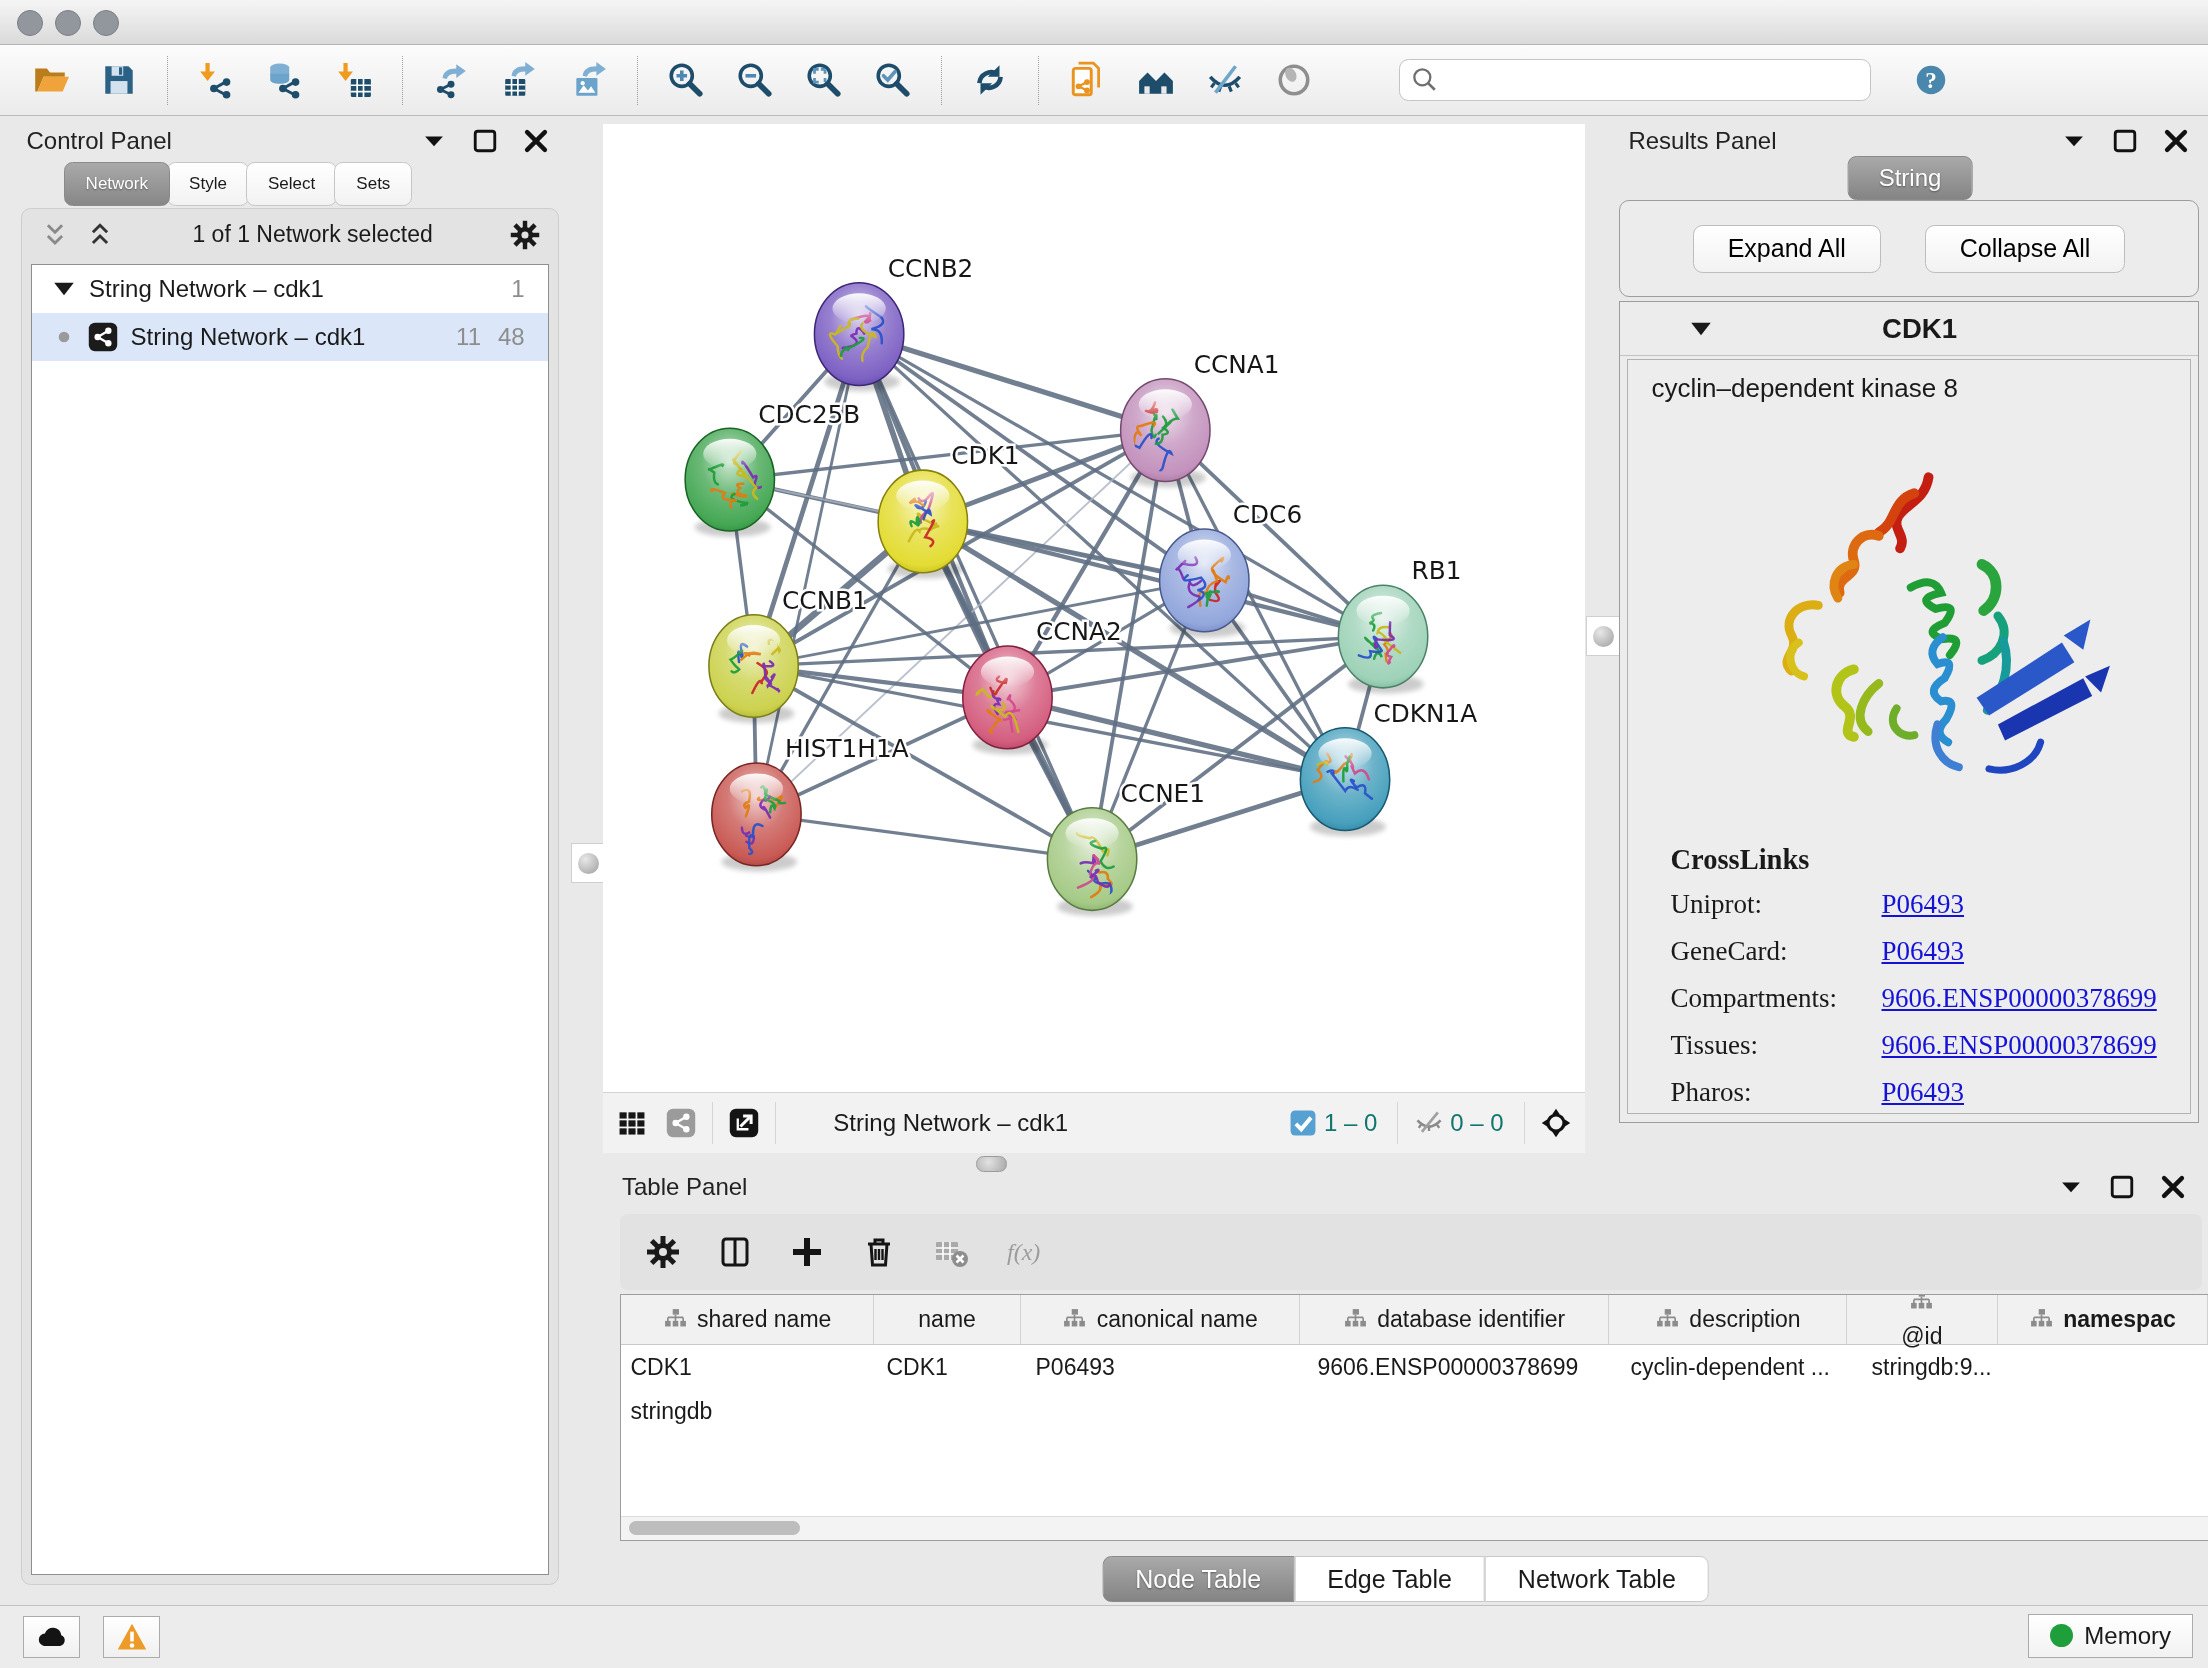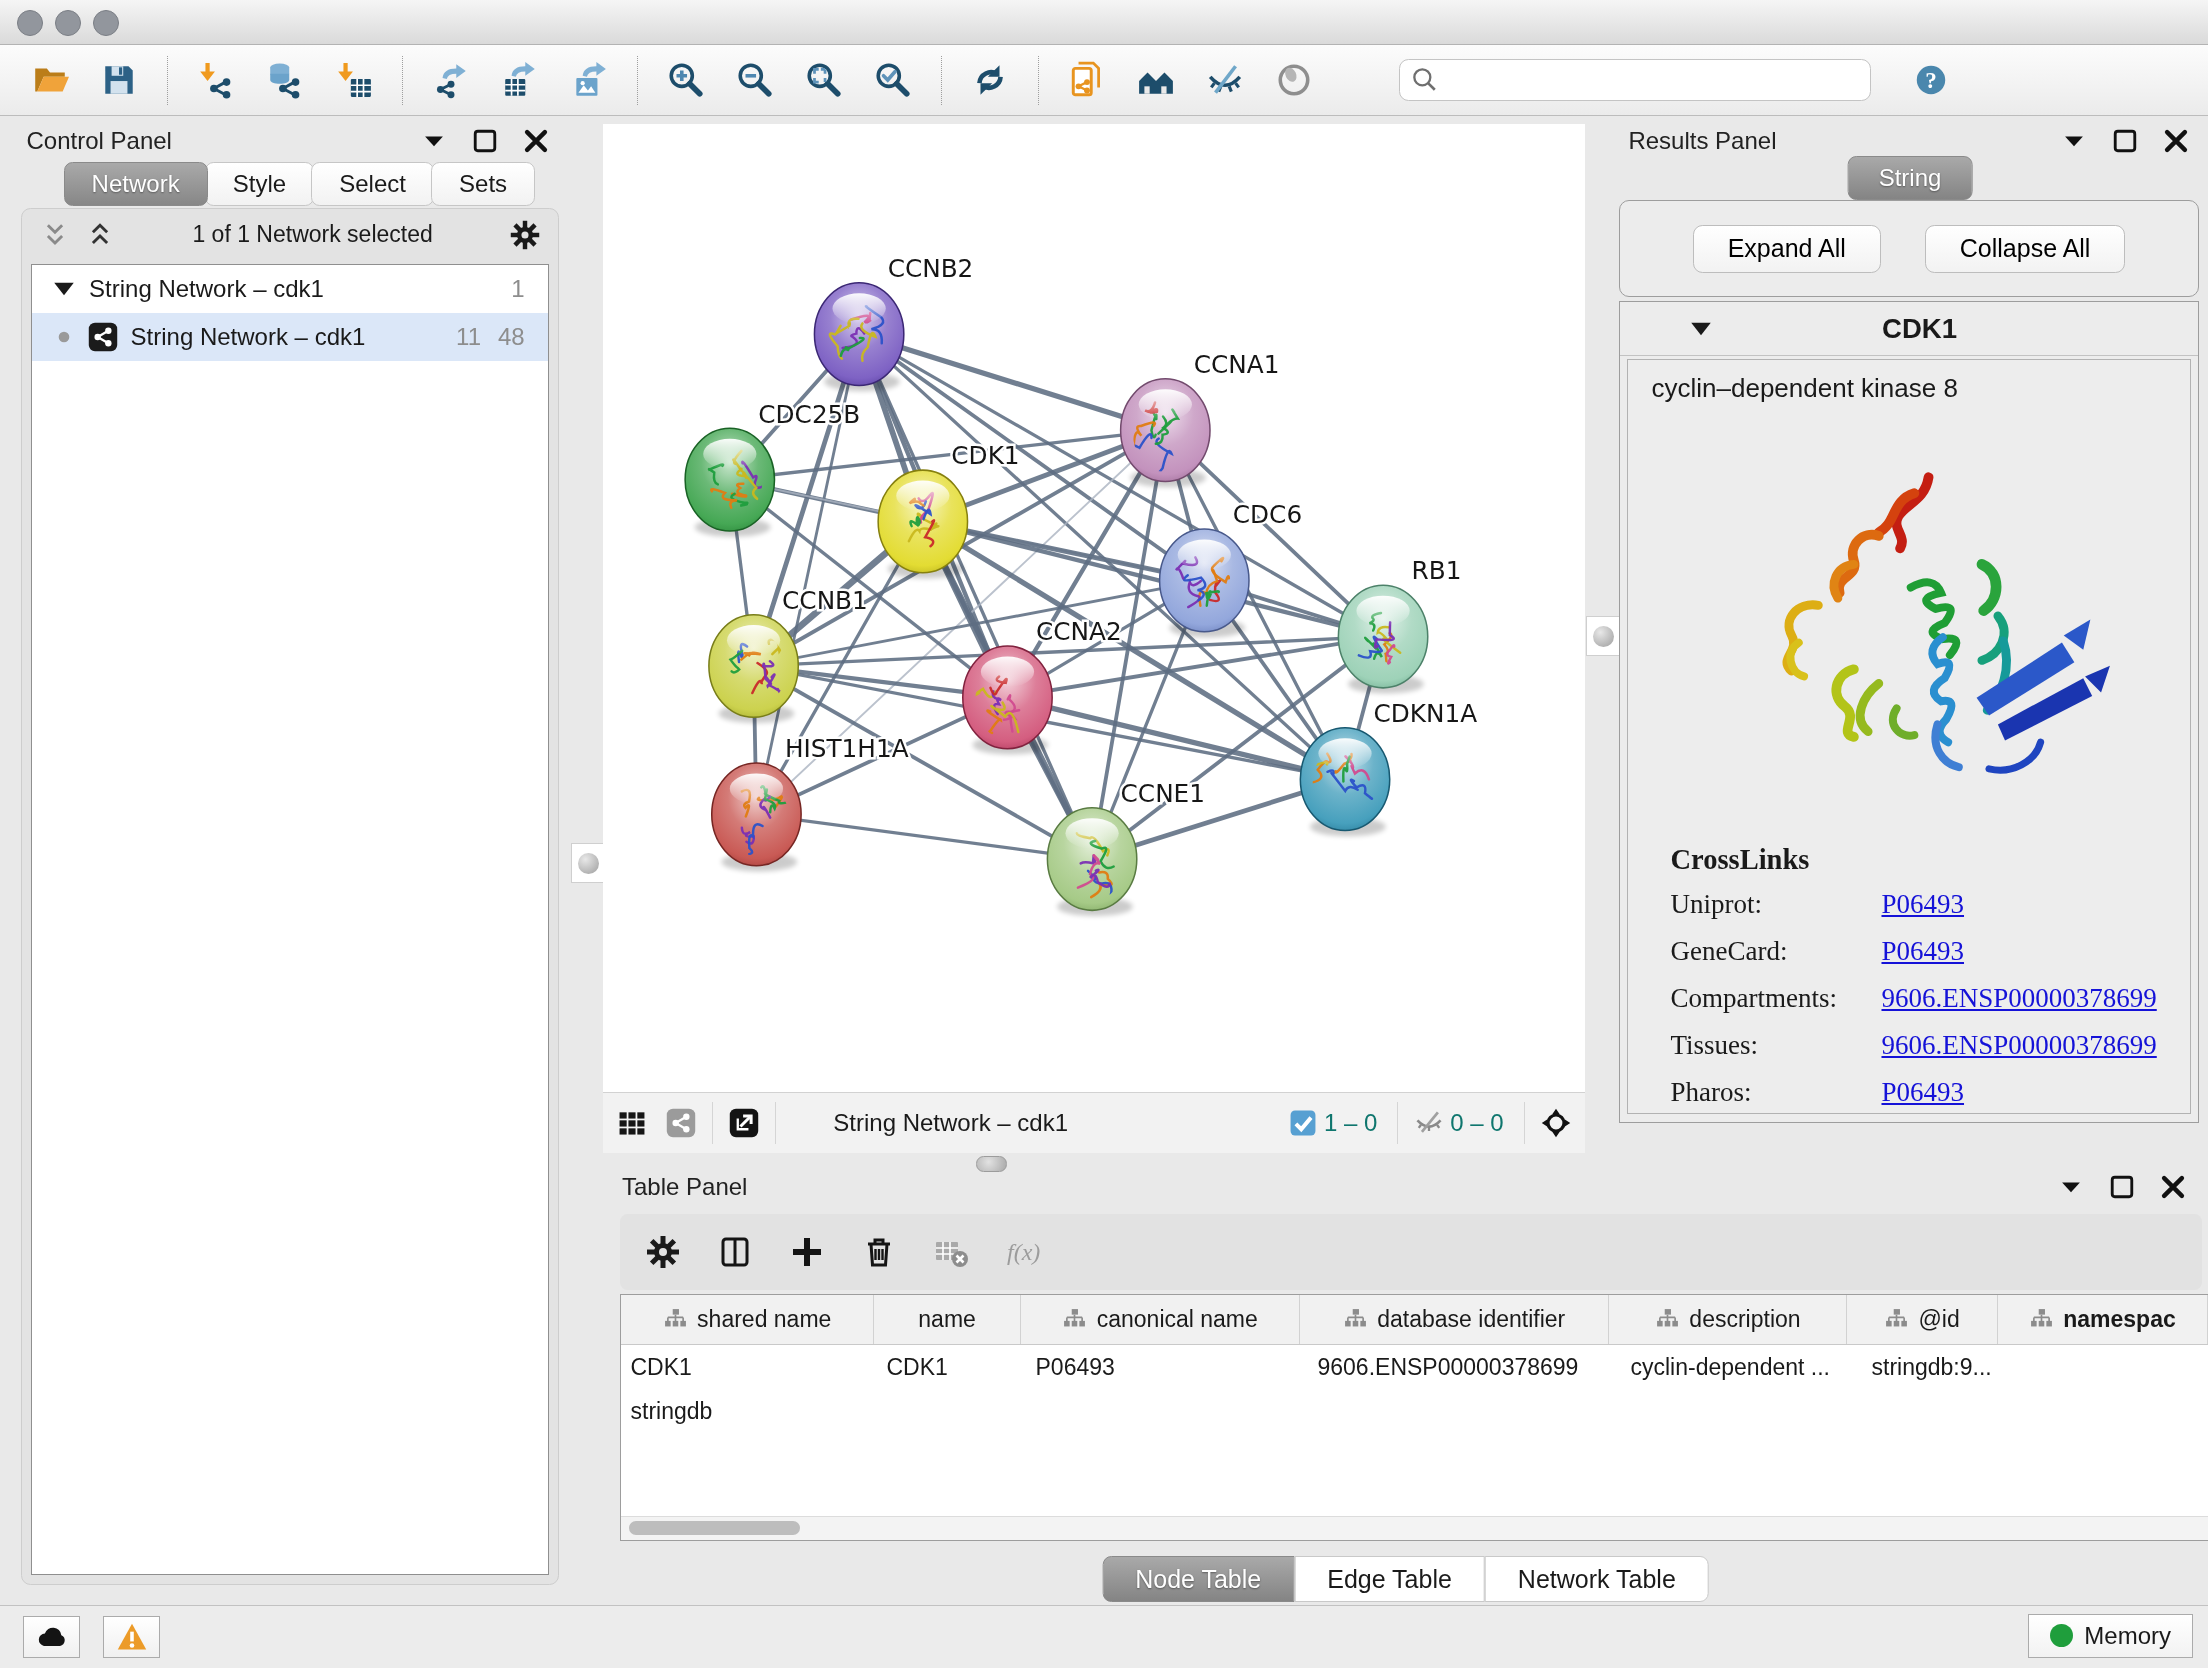--- a/index.html
+++ b/index.html
@@ -18,21 +18,21 @@
   #search-box input{border:none;outline:none;font-size:23px;flex:1;font-family:inherit;background:transparent}
   #help-btn{margin-left:44px;cursor:pointer}
   
   .phead{display:flex;align-items:center;height:38px}
   .panel-title{font-size:24px;color:#222}
   .pctrl{margin-left:auto;display:flex;align-items:center;gap:19px}
   .pctrl .icon{cursor:pointer}
   
   #control-panel{position:absolute;left:9.5px;top:122px;width:559px;height:1480px}
   #cptabs{position:absolute;left:57px;top:40px;display:flex}
-  .tabbtn{height:42px;padding:0 27px;font-size:24px;border:1px solid #c6c6c6;background:linear-gradient(#ffffff,#f2f2f2);display:flex;align-items:center;border-radius:8.6px;margin-left:-2.9px;cursor:pointer;position:relative}
+  .tabbtn{height:42px;padding:0 21px;font-size:17px;border:1px solid #c6c6c6;background:linear-gradient(#ffffff,#f2f2f2);display:flex;align-items:center;border-radius:8.6px;margin-left:-2.9px;cursor:pointer;position:relative}
   .tabbtn.active{background:linear-gradient(#a9a9a9,#878787);color:#fff;border-color:#8a8a8a;text-shadow:0 1px 1.9px rgba(0,0,0,.4);z-index:2}
   .cpbody{position:absolute;left:11.4px;top:86px;right:9.5px;bottom:17px;background:#e3e3e3;border:1px solid #cdcdcd;border-radius:9.5px}
   .cpstatus{display:flex;align-items:center;height:51px;padding:0 17px;font-size:23px}
   .cpstatus .stat{flex:1;text-align:center}
   #cptree{position:absolute;left:9.5px;top:55px;right:9.5px;bottom:9.5px;background:#fff;border:1.9px solid #8f8f8f;overflow:hidden}
   .trow{display:flex;align-items:center;height:48px;font-size:24px;padding:0 9.5px;cursor:pointer}
   .trow .num{color:#8d8d8d;margin-left:17px}
   .trow.sel{background:#dbe7f8}
   
   #net-canvas{position:absolute;left:603px;top:124px;width:982px;height:968px;background:#fff}
@@ -959,21 +959,21 @@
             <svg width="25" height="25" viewBox="0 0 36 36">
               <rect x="14" y="3" width="9" height="8" fill="#8c8c8c"></rect>
               <path d="M18 11v4M7 15h22M7 15v5M18 15v5M29 15v5" stroke="#8c8c8c" stroke-width="2.4" fill="none"></path>
               <rect x="3" y="20" width="8" height="8" fill="#8c8c8c"></rect>
               <rect x="14" y="20" width="8" height="8" fill="#8c8c8c"></rect>
               <rect x="25" y="20" width="8" height="8" fill="#8c8c8c"></rect>
             </svg>
           </span>
           <span>description</span>
         </div>
-        <div class="hcell" style="width: 152px;">
+        <div class="hcell" style="width: 152px; flex-direction: column;">
           <span class="icon">
             <svg width="25" height="25" viewBox="0 0 36 36">
               <rect x="14" y="3" width="9" height="8" fill="#8c8c8c"></rect>
               <path d="M18 11v4M7 15h22M7 15v5M18 15v5M29 15v5" stroke="#8c8c8c" stroke-width="2.4" fill="none"></path>
               <rect x="3" y="20" width="8" height="8" fill="#8c8c8c"></rect>
               <rect x="14" y="20" width="8" height="8" fill="#8c8c8c"></rect>
               <rect x="25" y="20" width="8" height="8" fill="#8c8c8c"></rect>
             </svg>
           </span>
           <span>@id</span>

